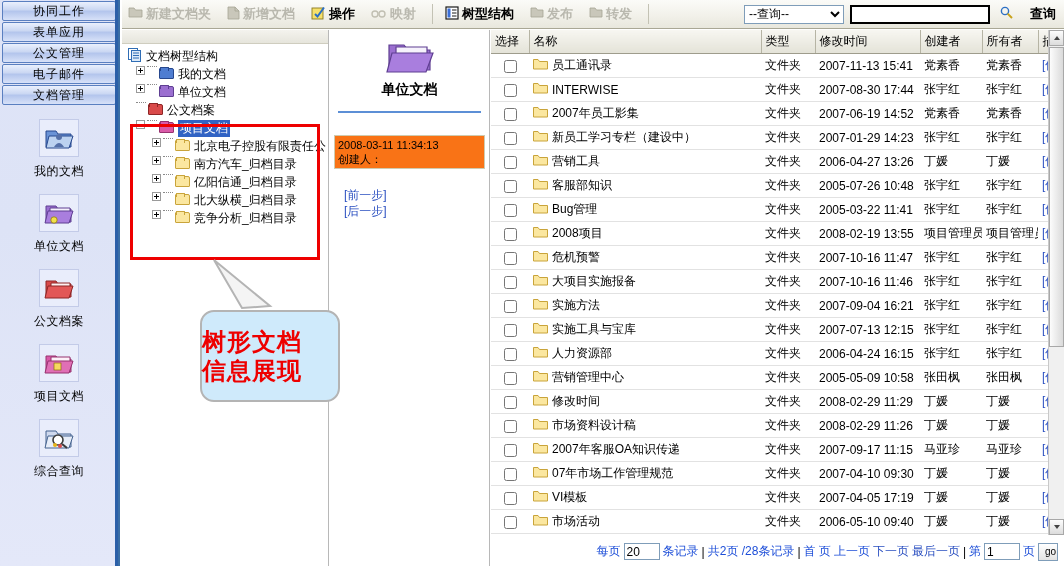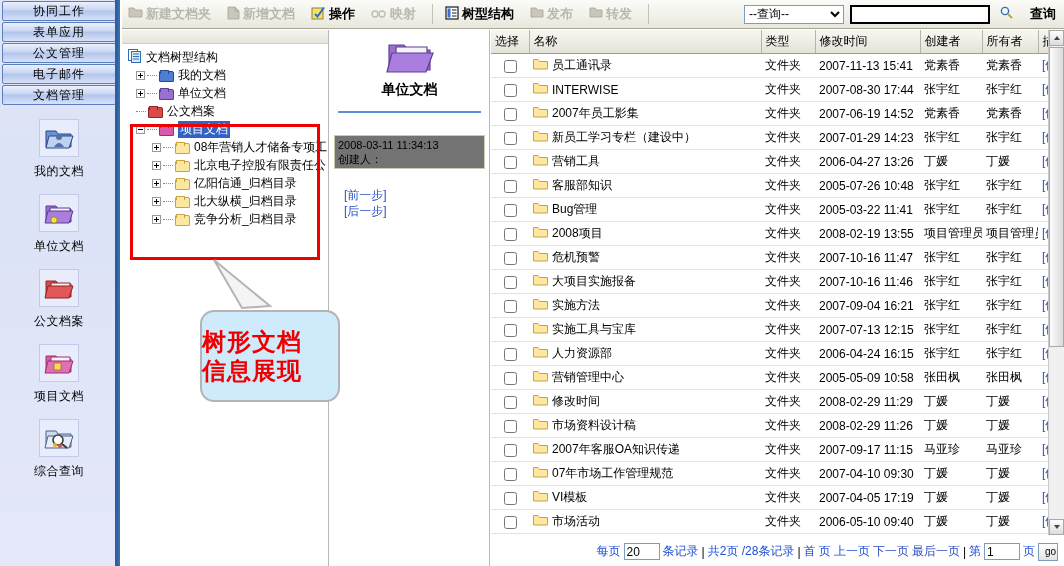--- a/index.html
+++ b/index.html
@@ -103,21 +103,21 @@
     background: #fff;
     border-right: 1px solid #b8b8b8;
     overflow: hidden;
   }
   #treetopbar {
     height: 14px;
     background: linear-gradient(to bottom,#f4f3ee,#e6e5dc);
     border-bottom: 1px solid #cfcdbf;
   }
   .treenode {
-    display: flex; align-items: center;
+    display: flex; align-items: flex-start;
     height: 18px;
     white-space: nowrap;
     font-size: 12px;
     color: #000;
   }
   .expander {
     width: 9px; height: 9px;
     border: 1px solid #9a9a9a;
     background: #fff;
     position: relative;
@@ -198,21 +198,21 @@
     overflow: hidden;
   }
   #midIconWrap {
     padding-top: 6px;
     display:flex; flex-direction: column; align-items:center;
   }
   #midIconTitle { font-size: 14px; font-weight: bold; margin-top: 2px; }
   #midDivider { height:2px; background:#5c8fd6; margin: 12px 8px 0 8px; }
   #midMeta {
     margin: 22px 4px 4px 4px;
-    background: #737373;
+    background: #f97316;
     border: 1px solid #cfcbb0;
     font-size: 11px;
     line-height: 14px;
     padding: 2px 3px;
     color:#000;
   }
   .midlinks { margin: 28px 0 0 14px; }
   .midlink {
     color:#2a4fc0; font-size:12px; line-height:16px; cursor:pointer; white-space:nowrap;
   }
@@ -527,29 +527,29 @@
               <i></i>
             </span>
             <span class="nodelabel sel">项目文档</span>
           </div>
           <div class="treenode" style="padding-left: 24px;">
             <span class="expander plus"></span>
             <span class="dots"></span>
             <span class="fld yellow">
               <i></i>
             </span>
-            <span class="nodelabel">08年营销人才储备专项工</span>
+            <span class="nodelabel">北京电子控股有限责任公</span>
           </div>
           <div class="treenode" style="padding-left: 24px;">
             <span class="expander plus"></span>
             <span class="dots"></span>
             <span class="fld yellow">
               <i></i>
             </span>
-            <span class="nodelabel">北京电子控股有限责任公</span>
+            <span class="nodelabel">南方汽车_归档目录</span>
           </div>
           <div class="treenode" style="padding-left: 24px;">
             <span class="expander plus"></span>
             <span class="dots"></span>
             <span class="fld yellow">
               <i></i>
             </span>
             <span class="nodelabel">亿阳信通_归档目录</span>
           </div>
           <div class="treenode" style="padding-left: 24px;">

